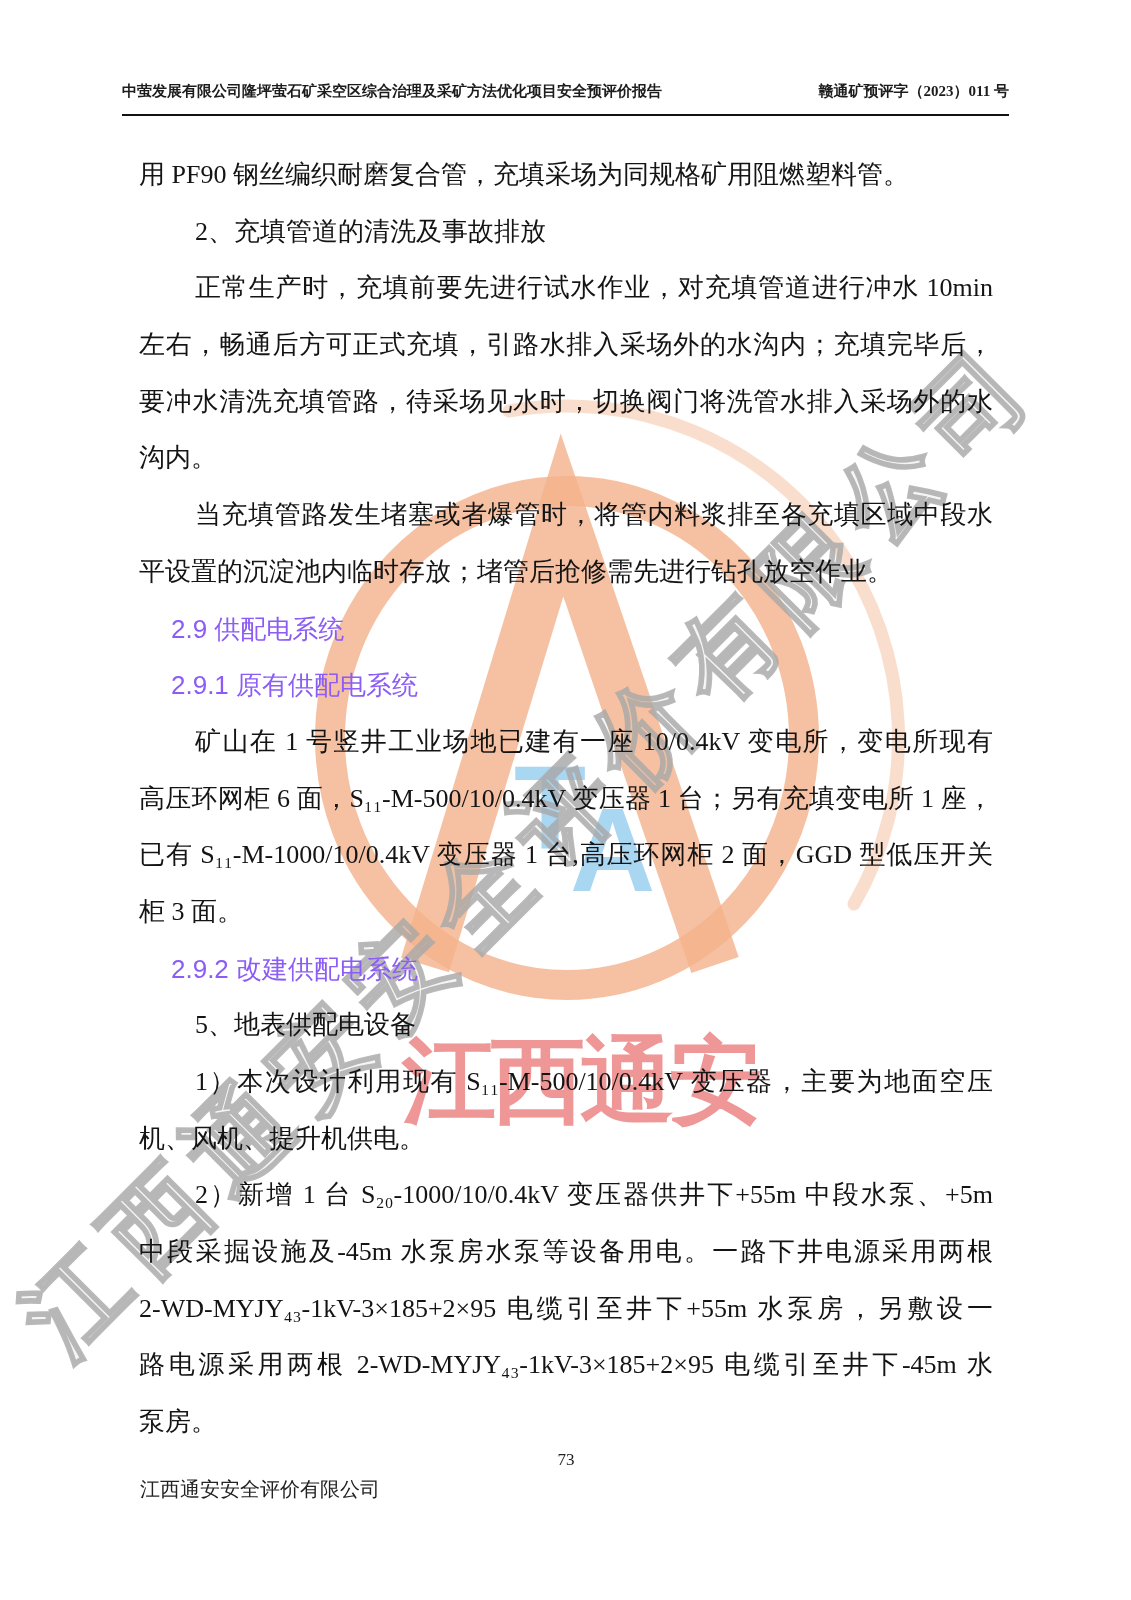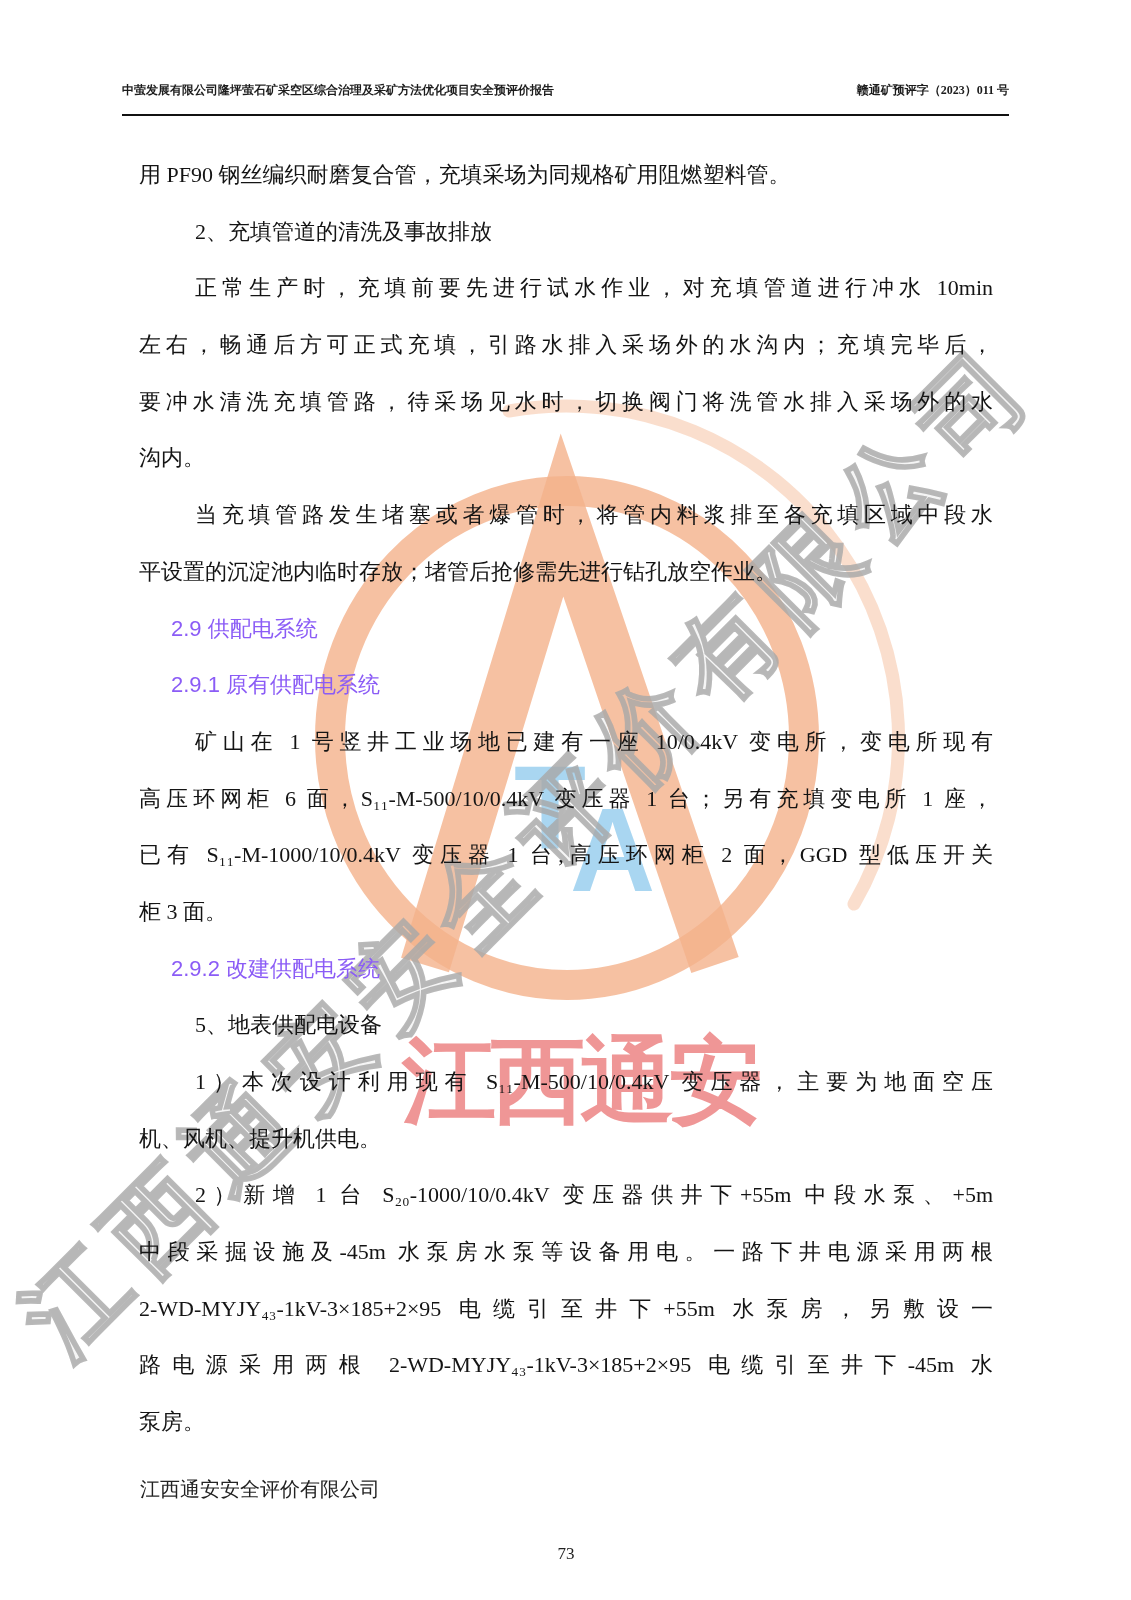--- a/index.html
+++ b/index.html
@@ -9,53 +9,53 @@
     background:#ffffff;
     overflow:hidden;
     font-family:"Liberation Serif","DejaVu Serif",serif;
     color:#141414;
     margin:0 auto;
   }
   
   .header{
     position:absolute;left:122px;top:82px;width:887px;height:32px;
     display:flex;justify-content:space-between;align-items:flex-start;
-    font-size:12px;font-weight:600;color:#1c1c1c;
+    font-size:15px;font-weight:600;color:#1c1c1c;
     border-bottom:2px solid #111;
     white-space:nowrap;
   }
   
   .body-lines{
     position:absolute;left:139px;top:147px;width:854px;
     z-index:10;
   }
   .line{
     height:56.7px;line-height:56.7px;
-    font-size:22px;
+    font-size:26px;
     white-space:nowrap;
     overflow:visible;
   }
   .line.justify{
     white-space:normal;
     text-align:justify;
     text-align-last:justify;
   }
   .line.indent{padding-left:56px;}
   .line.indent.justify{padding-left:0;text-indent:56px;}
   .line.heading{
     font-family:"Liberation Sans","DejaVu Sans",sans-serif;
     font-weight:normal;color:#8b5cf6;margin-left:32px;
   }
   
   .footer-company{
     position:absolute;left:140px;top:1476px;
     font-size:20px;color:#222;white-space:nowrap;z-index:10;
   }
   .footer-page{
-    position:absolute;left:139px;top:1544px;width:854px;
+    position:absolute;left:139px;top:1450px;width:854px;
     text-align:center;font-size:17px;color:#222;z-index:10;
   }
   
   .wm-logo{position:absolute;left:180px;top:330px;z-index:1;}
   .wm-ta{
     position:absolute;left:514px;top:749px;z-index:2;
     font-family:"Liberation Sans","DejaVu Sans",sans-serif;
     font-weight:bold;font-size:118px;line-height:1;
     color:rgba(164,212,240,0.95);
     white-space:nowrap;

